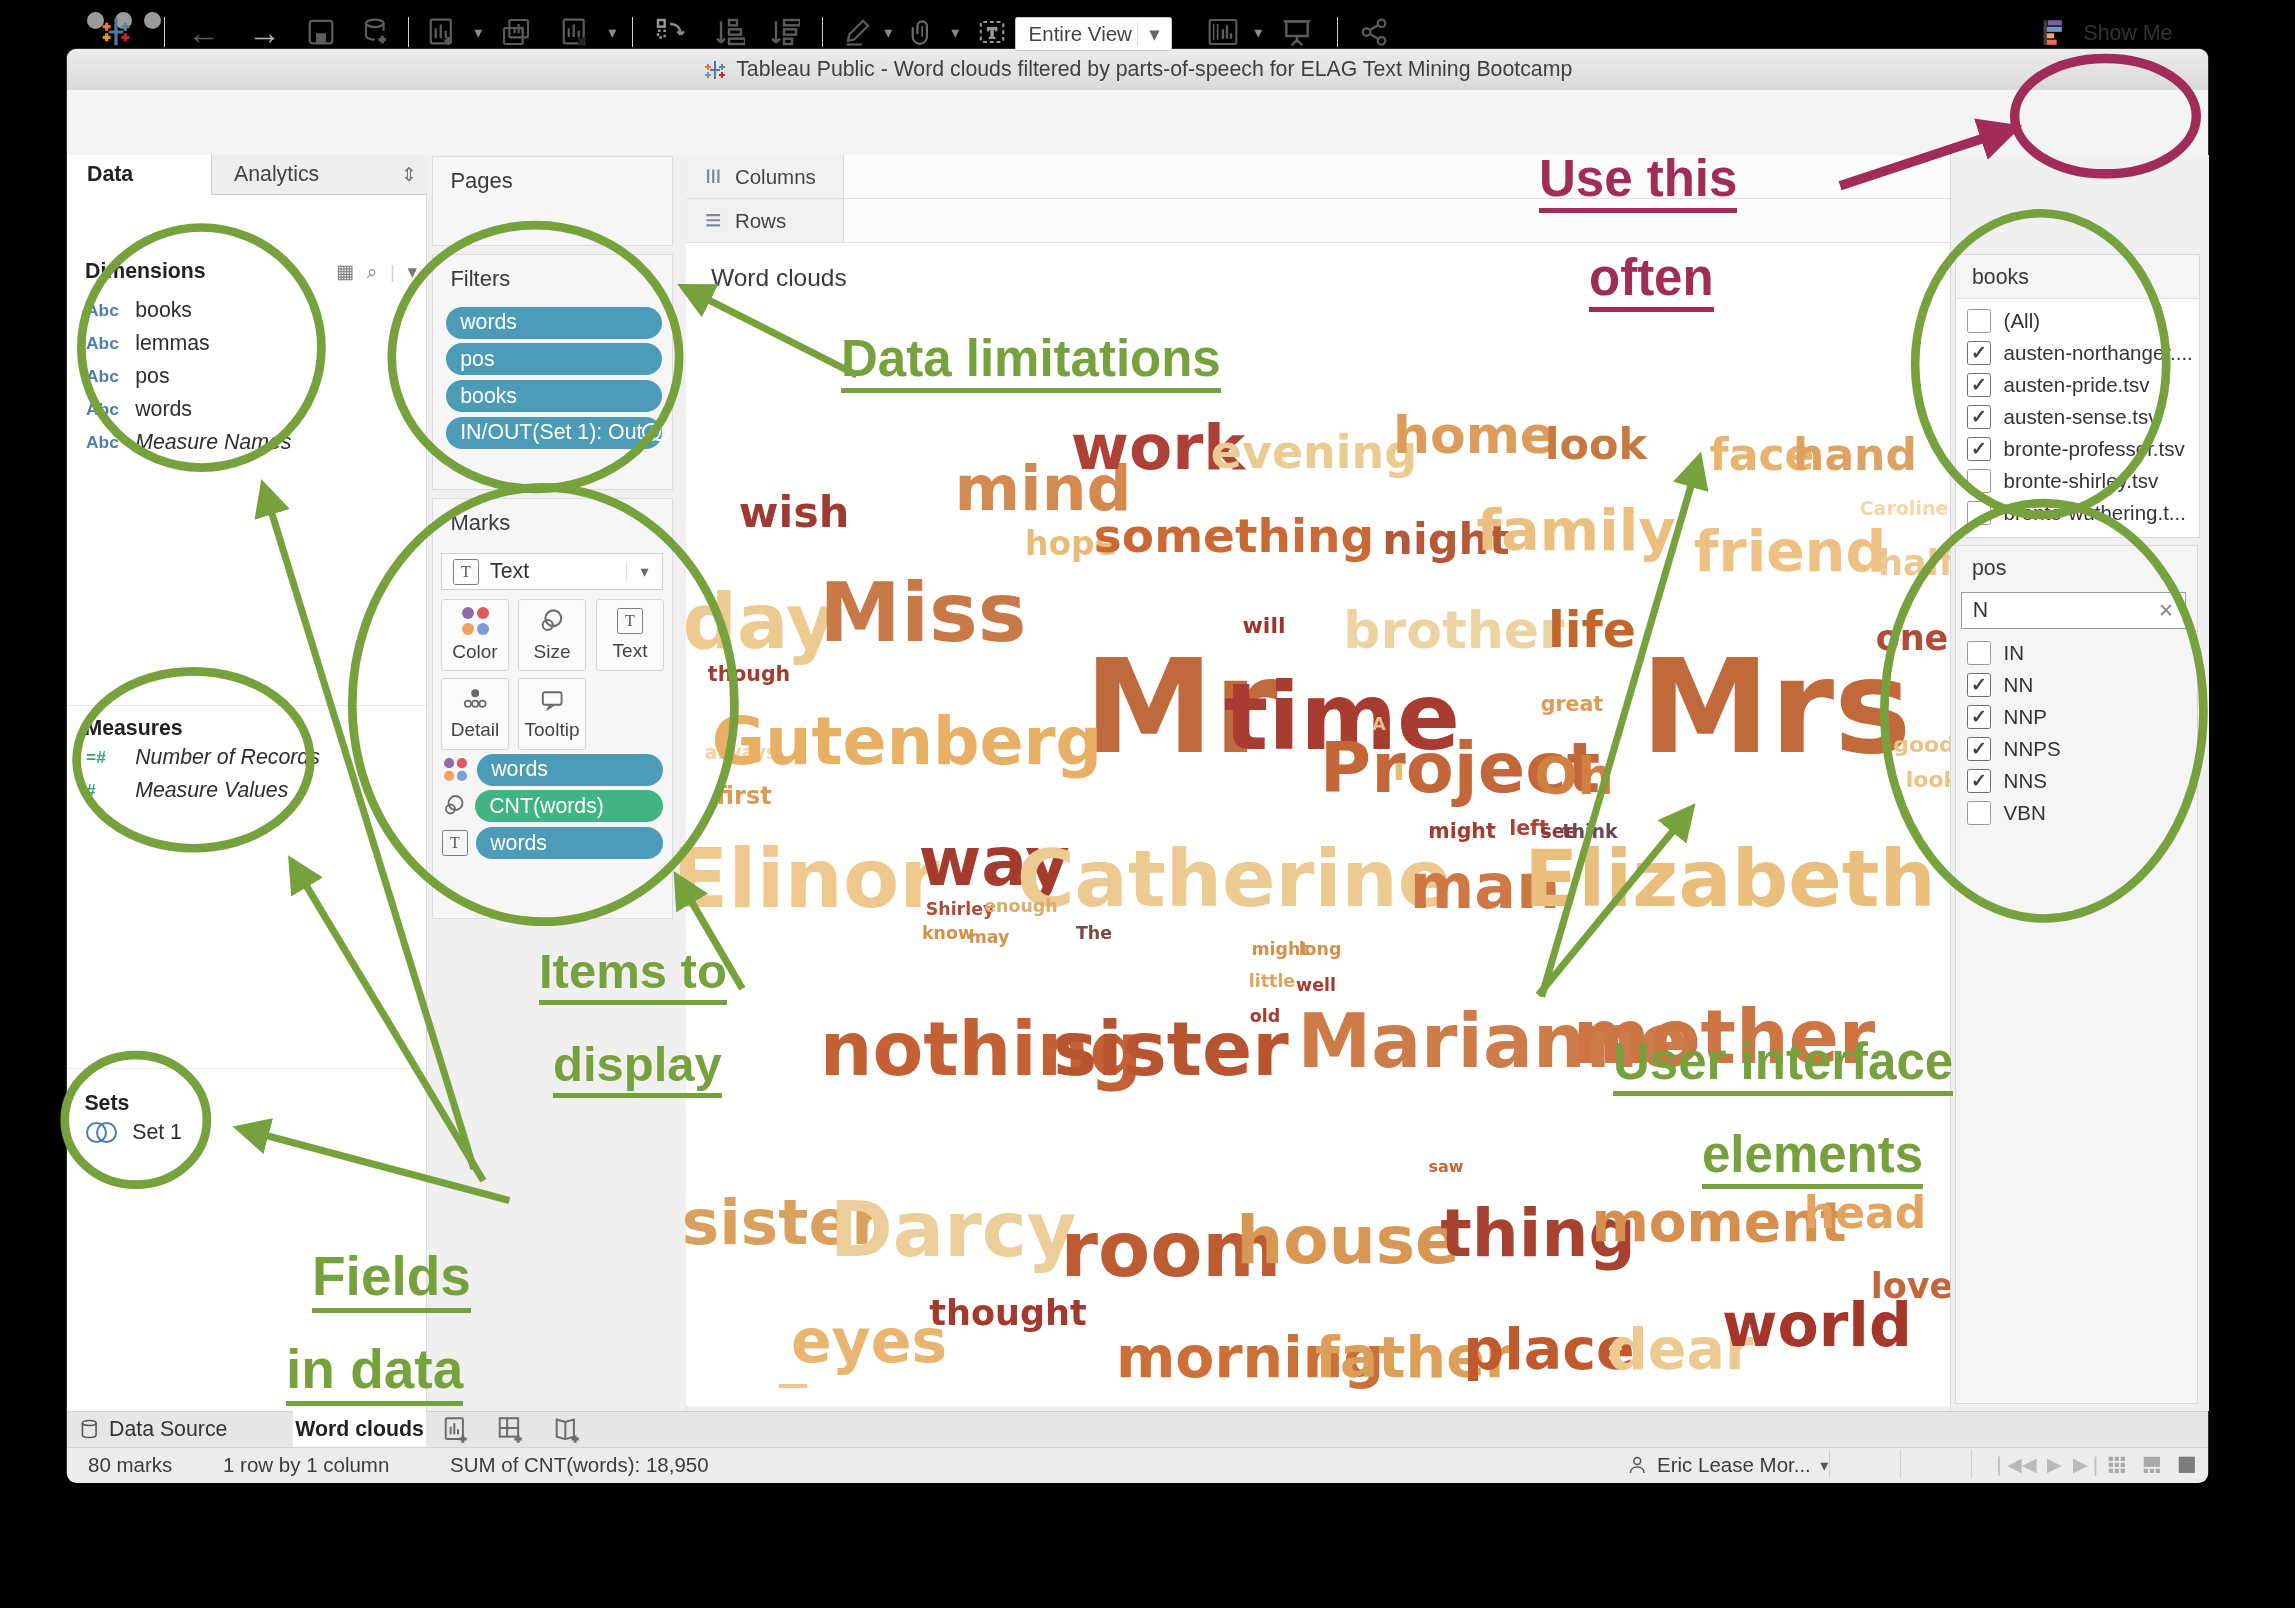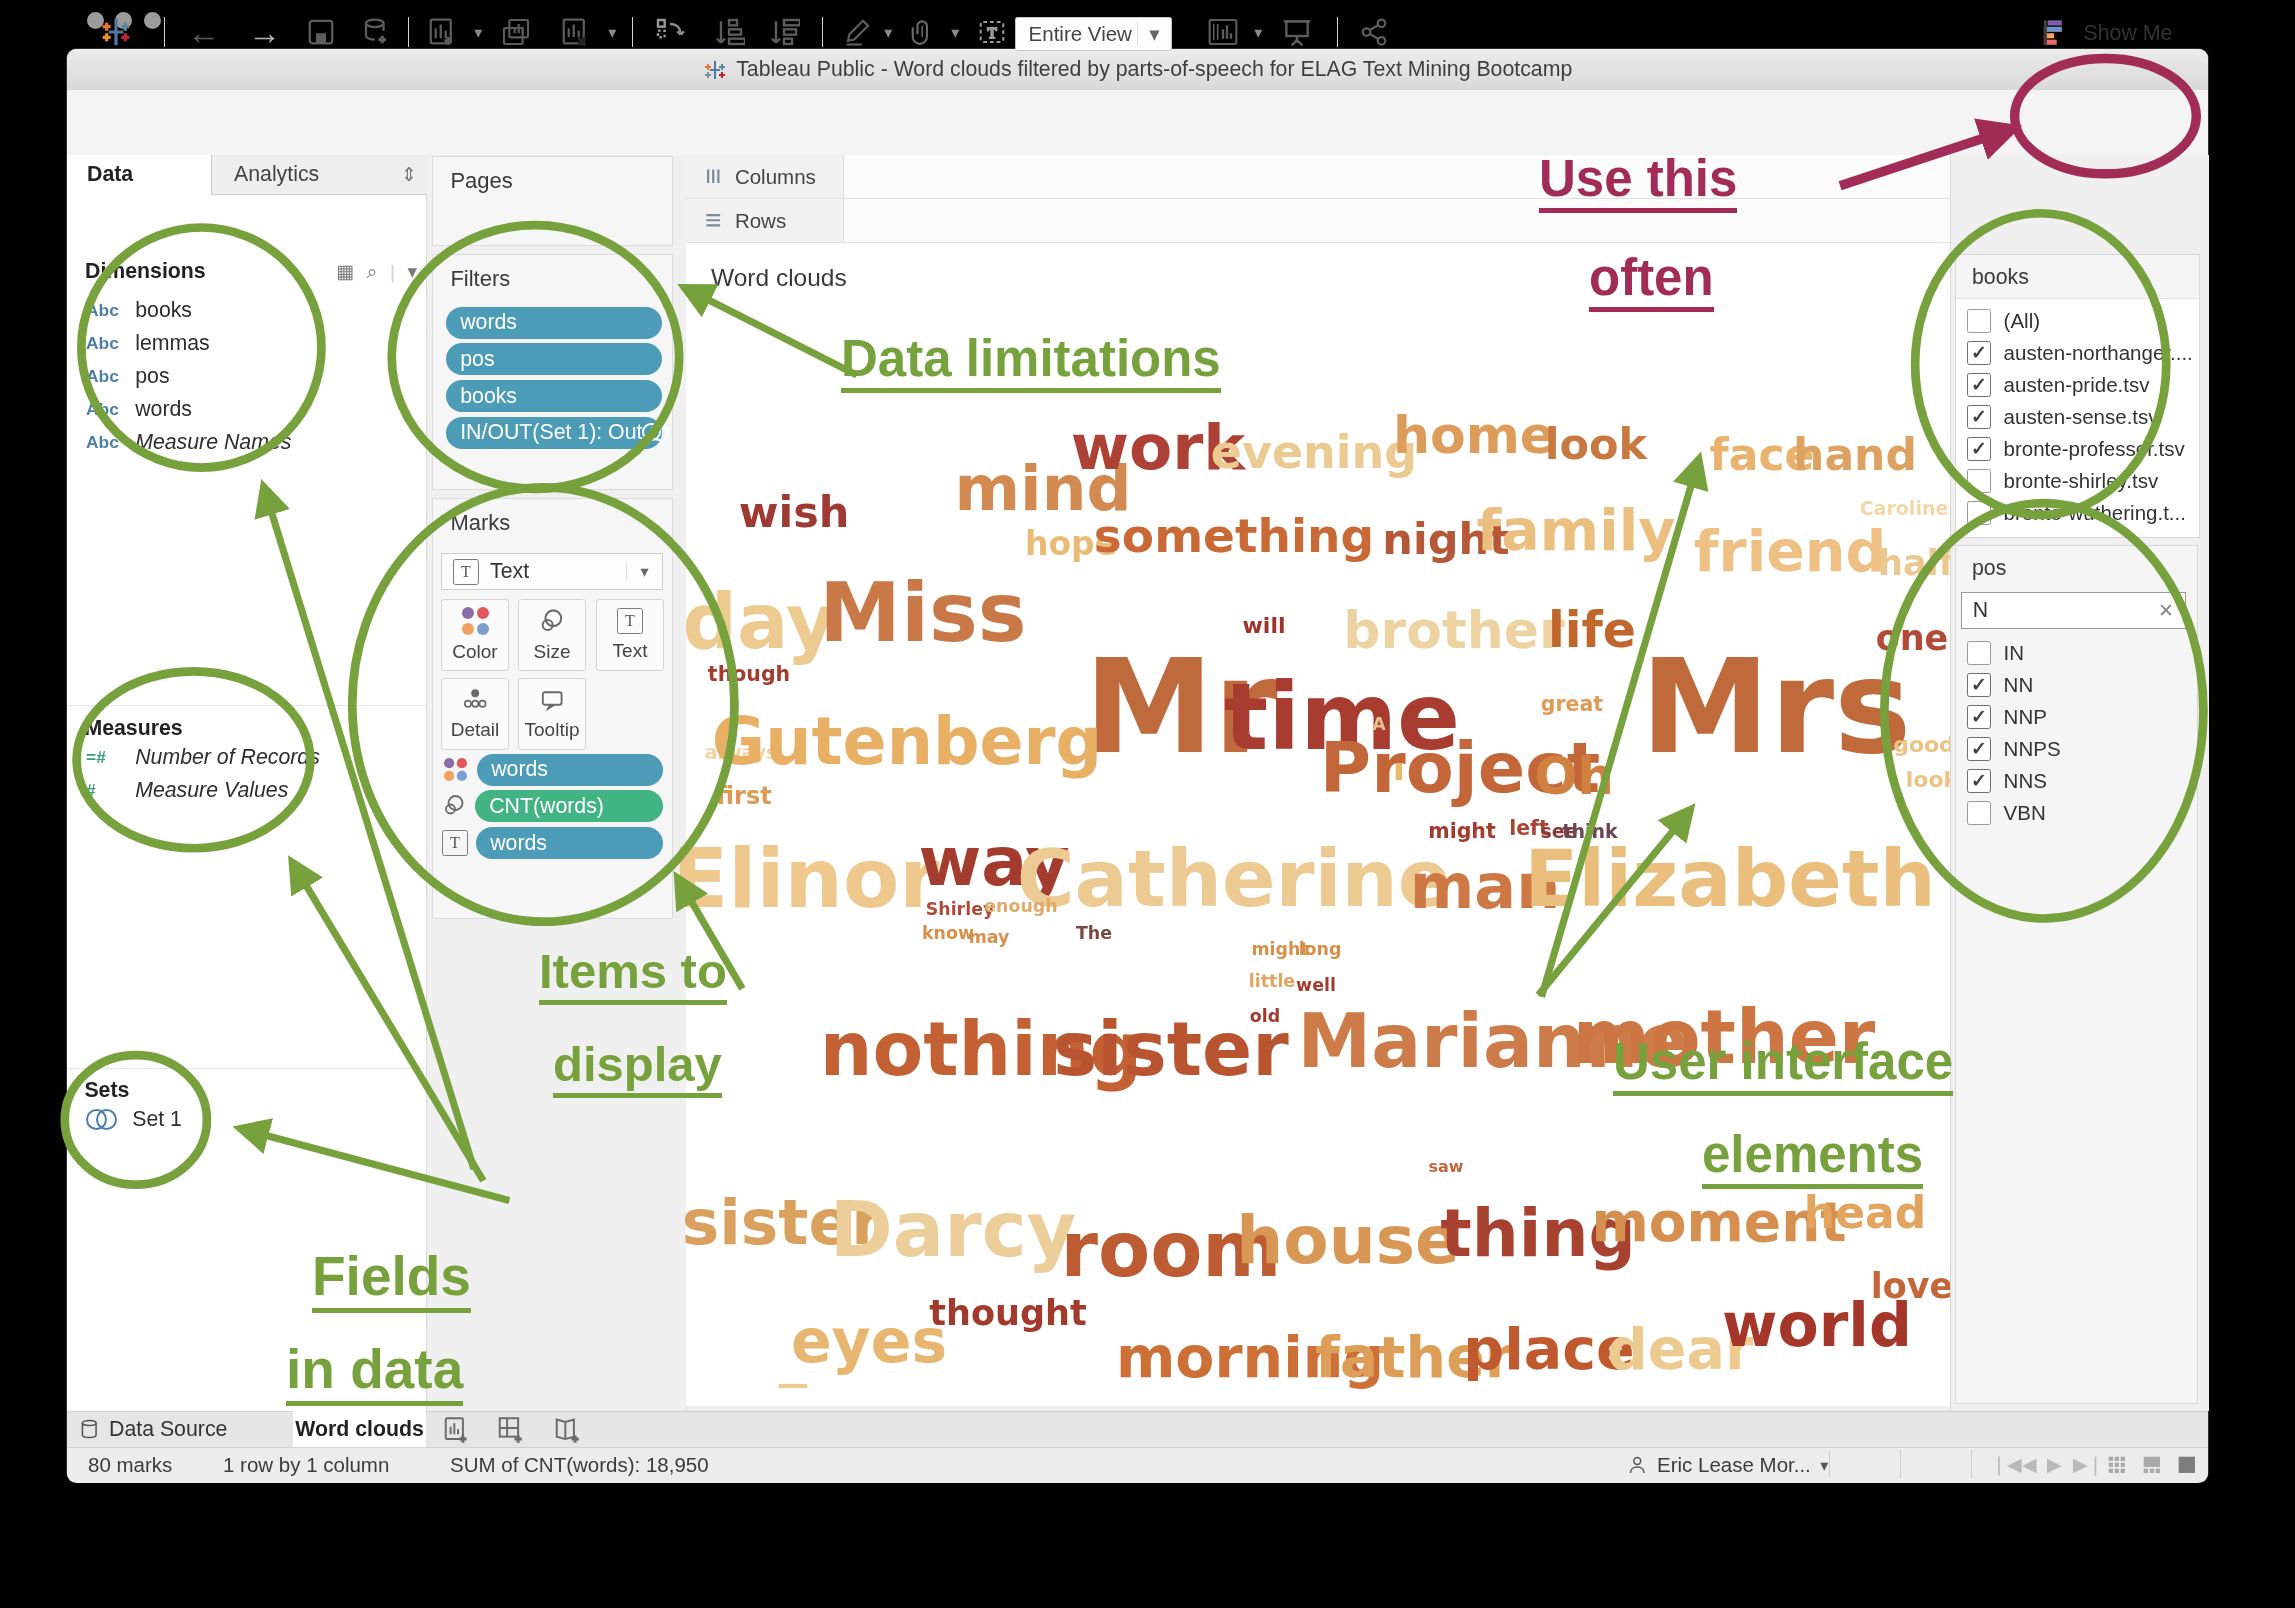--- a/index.html
+++ b/index.html
@@ -44,21 +44,21 @@
   #dim-head .hic{color:#7a7a7a;font-size:19px;margin-left:12.6px;}
   .f-row{display:flex;align-items:center;height:33px;padding-left:19px;gap:14.2px;}
   .f-ico{font-size:17.4px;font-weight:bold;width:35px;flex:none;}
   .abc{color:#4b7ea8;}
   .grn{color:#34a27b;}
   .f-lbl{font-size:21.3px;color:#2e2e2e;white-space:nowrap;}
   .ital{font-style:italic;}
   #dim-list{left:67px;top:294px;width:359px;}
   #meas-block{left:67px;top:705px;width:359px;border-top:0.8px solid #e6e6e6;padding-top:9.5px;}
   #meas-block .sec-head{padding-left:17.4px;}
-  #sets-block{left:67px;top:1068px;width:359px;border-top:0.8px solid #e6e6e6;padding-top:9px;}
+  #sets-block{left:67px;top:1068px;width:359px;border-top:0.8px solid #e6e6e6;padding-top:22px;}
   #sets-block .sec-head{padding-left:17.4px;}
   .venn{position:relative;width:32px;height:24px;flex:none;}
   .venn i{position:absolute;top:1.6px;width:17.4px;height:17.4px;border:2.4px solid #4b7ea8;border-radius:50%;}
   .venn i:first-child{left:0;} .venn i:last-child{left:9.5px;}
   
   #cardscol{left:427px;top:155px;width:259px;height:1256px;background:#f0f0f0;border-right:0.8px solid #d8d8d8;}
   .card{position:absolute;background:#f6f6f6;border:0.8px solid #dcdcdc;}
   .card .cap{font-size:22px;color:#3a3a3a;padding:11px 0 0 17.4px;}
   .pill{height:32px;border-radius:16px;background:#4d9cb7;color:#fff;font-size:21.3px;display:flex;
         align-items:center;padding:0 14.2px;margin:4.7px 0;white-space:nowrap;}

